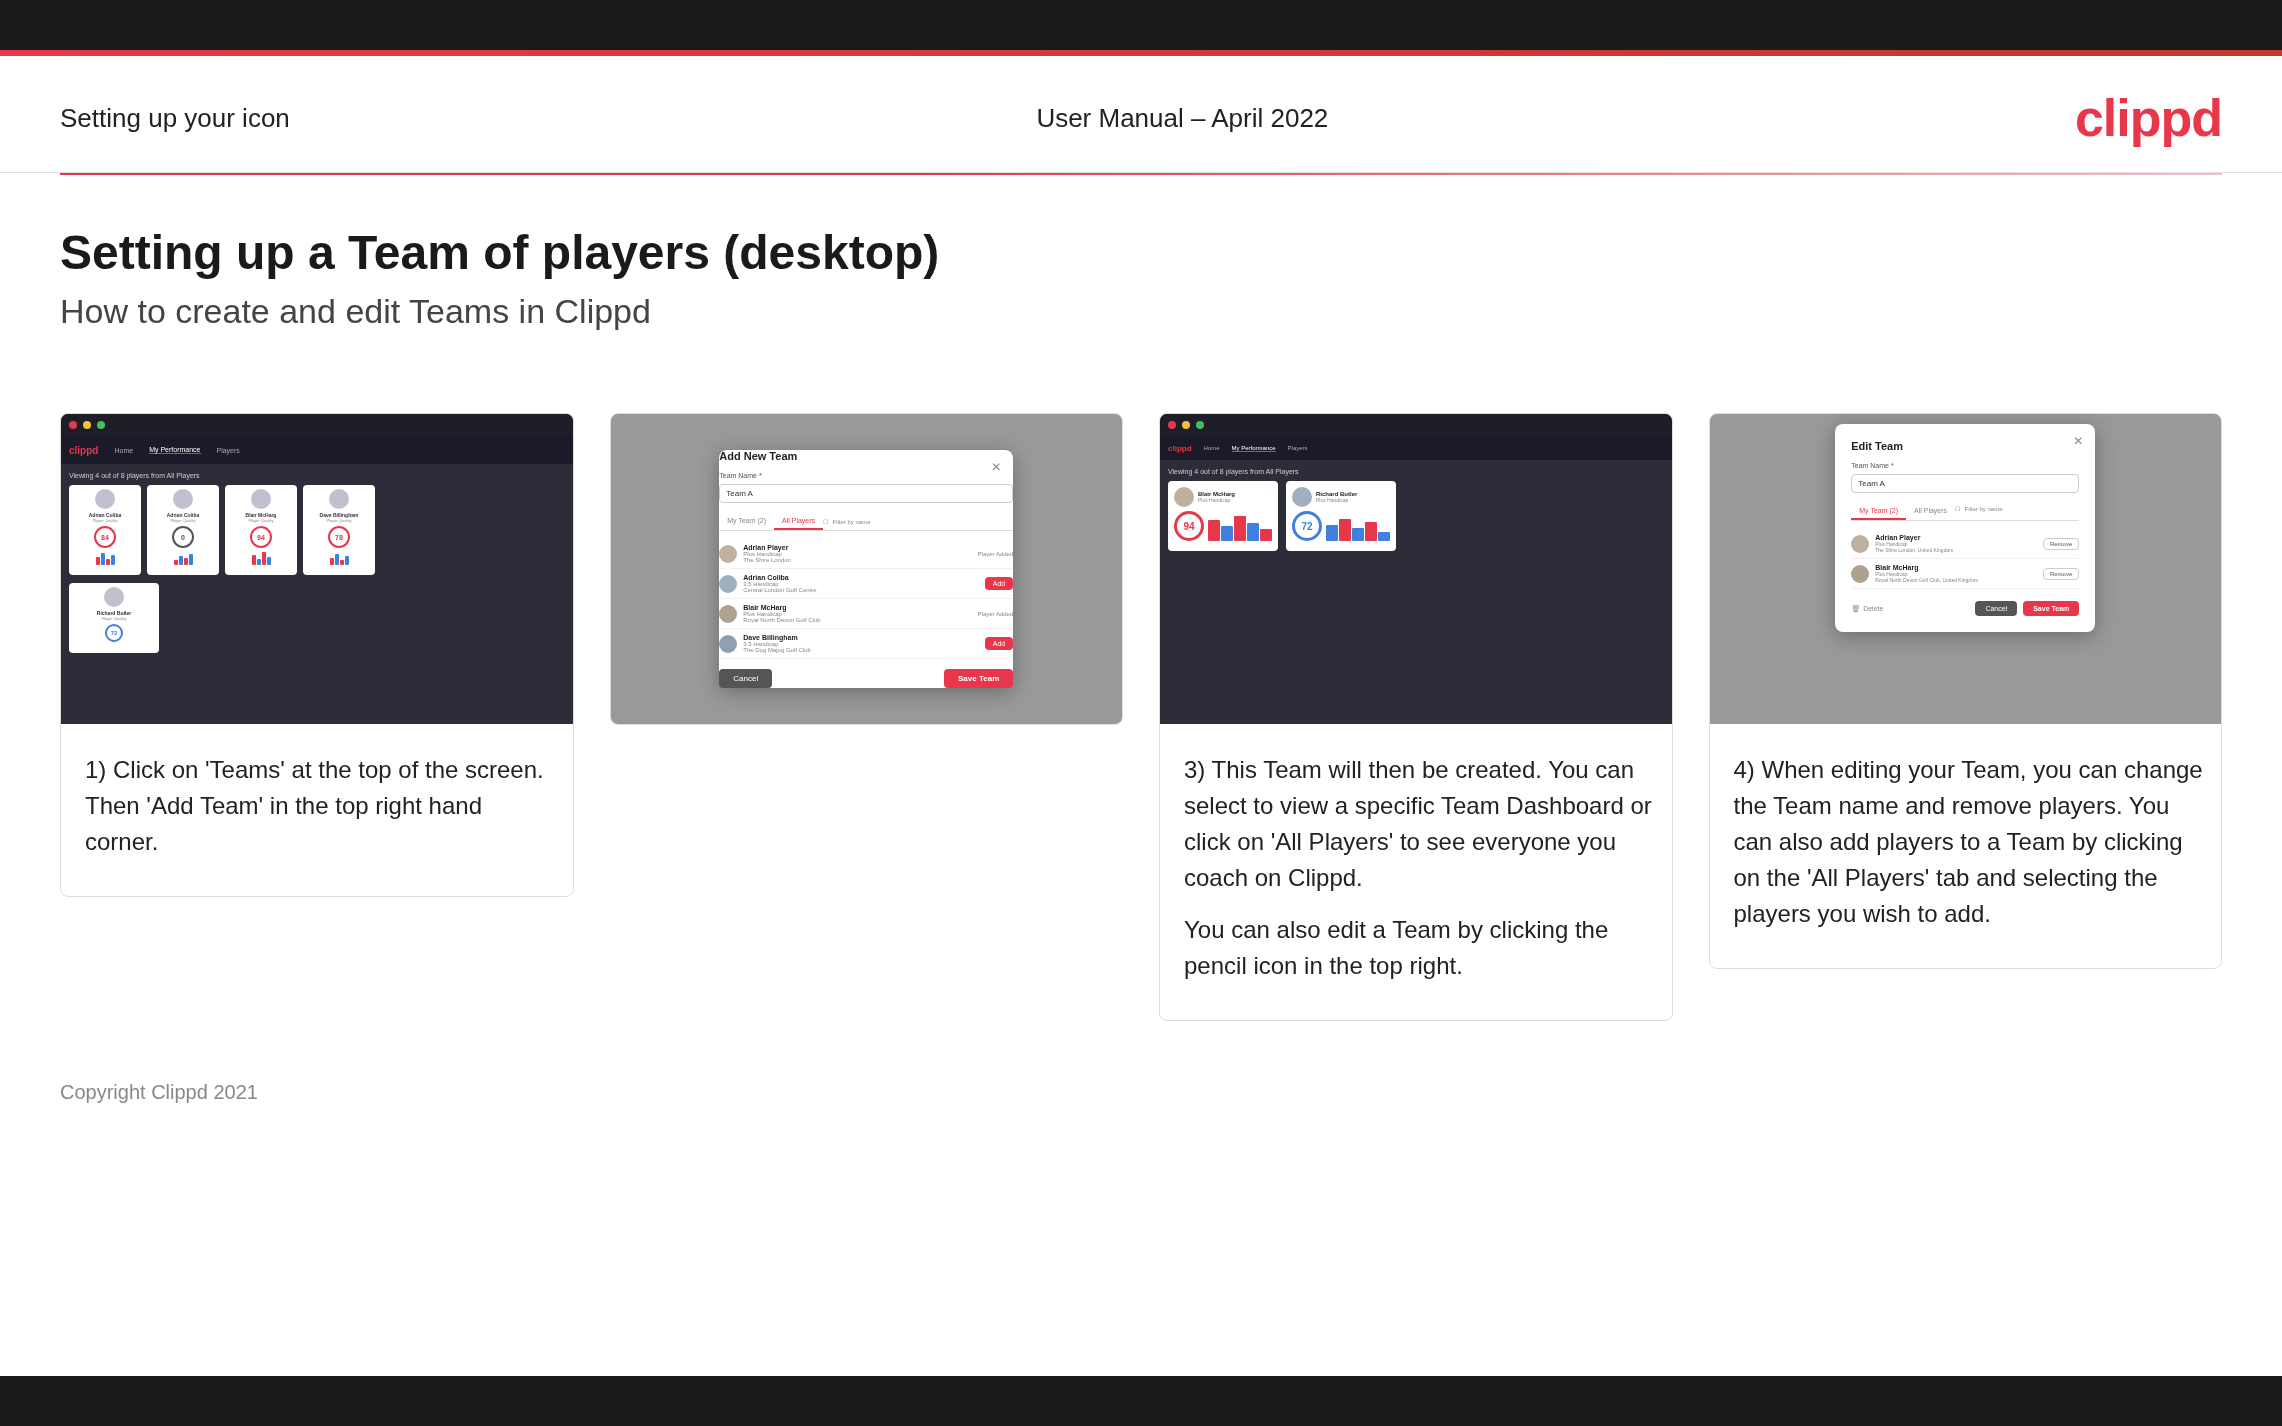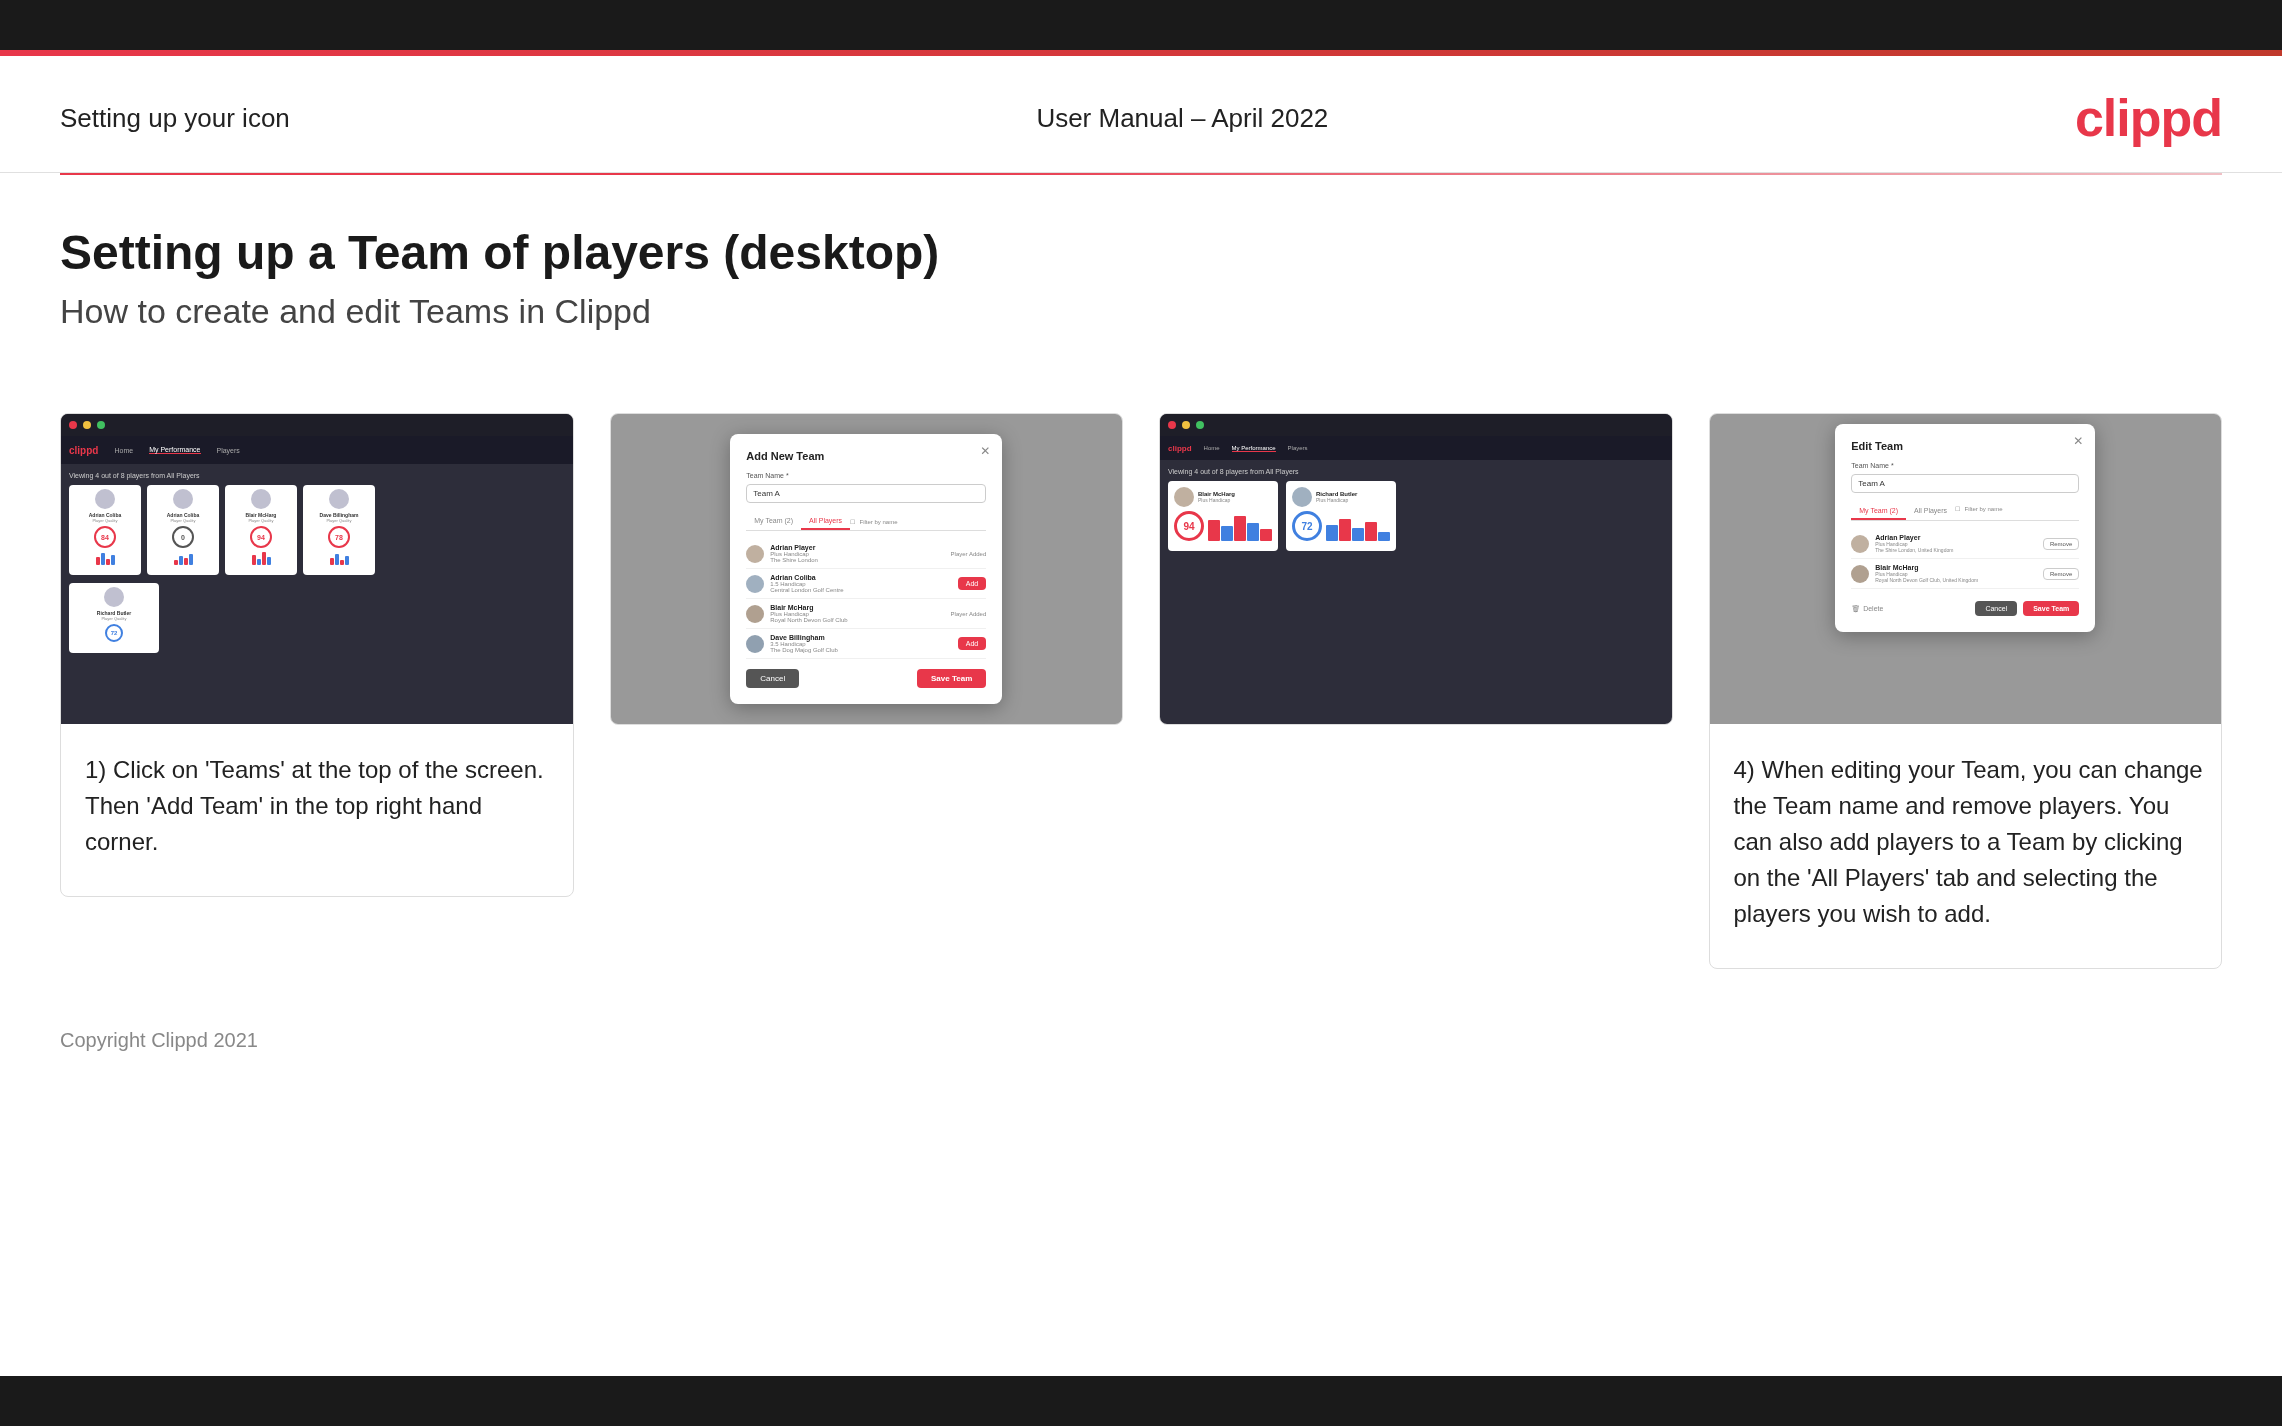--- a/index.html
+++ b/index.html
@@ -241,22 +241,22 @@
       background: rgba(0,0,0,0.4);
       height: 310px;
       display: flex;
       align-items: center;
       justify-content: center;
     }
 
     .dialog {
       background: #fff;
       border-radius: 8px;
-      width: 272px;
-      padding: 16px;
+      width: 294px;
+      padding: 0;
       box-shadow: 0 4px 20px rgba(0,0,0,0.3);
       position: relative;
     }
 
     .dialog-title {
       font-size: 11px;
       font-weight: 700;
       color: #222;
       margin-bottom: 10px;
     }
@@ -910,20 +910,24 @@
                   <div class="ss3-chart-bar ss3-chart-bar-blue" style="height:55%;"></div>
                   <div class="ss3-chart-bar" style="height:75%;"></div>
                   <div class="ss3-chart-bar ss3-chart-bar-blue" style="height:45%;"></div>
                   <div class="ss3-chart-bar" style="height:65%;"></div>
                   <div class="ss3-chart-bar ss3-chart-bar-blue" style="height:30%;"></div>
                 </div>
               </div>
             </div>
           </div>
         </div>
+      </div>
+      <div class="card-text">
+        <p style="margin-bottom:16px;">3) This Team will then be created. You can select to view a specific Team Dashboard or click on 'All Players' to see everyone you coach on Clippd.</p>
+        <p>You can also edit a Team by clicking the pencil icon in the top right.</p>
       </div>
     </div>
 
     <div class="card">
       <div class="card-screenshot ss4">
         <div class="edit-dialog">
           <div class="edit-dialog-title">Edit Team</div>
           <div class="edit-dialog-close">✕</div>
           <div class="edit-dialog-label">Team Name *</div>
           <input class="edit-dialog-input" value="Team A" readonly="" style="">

